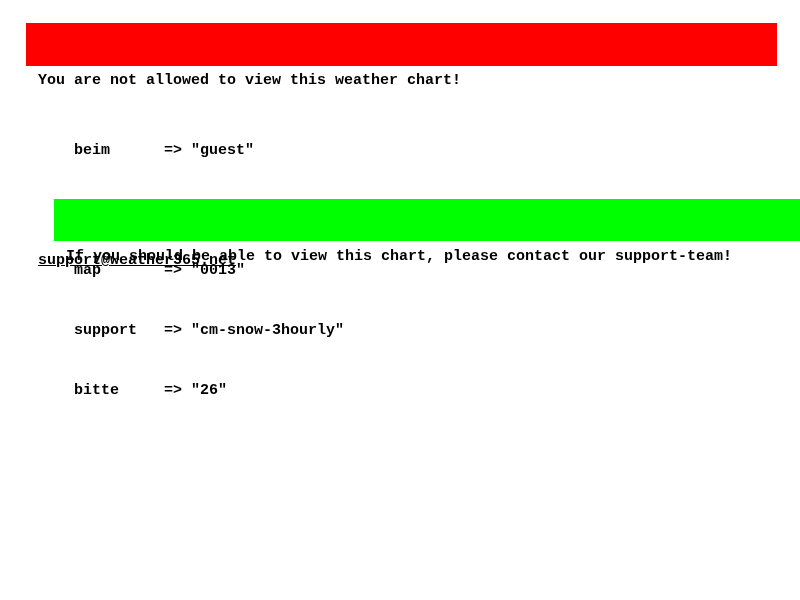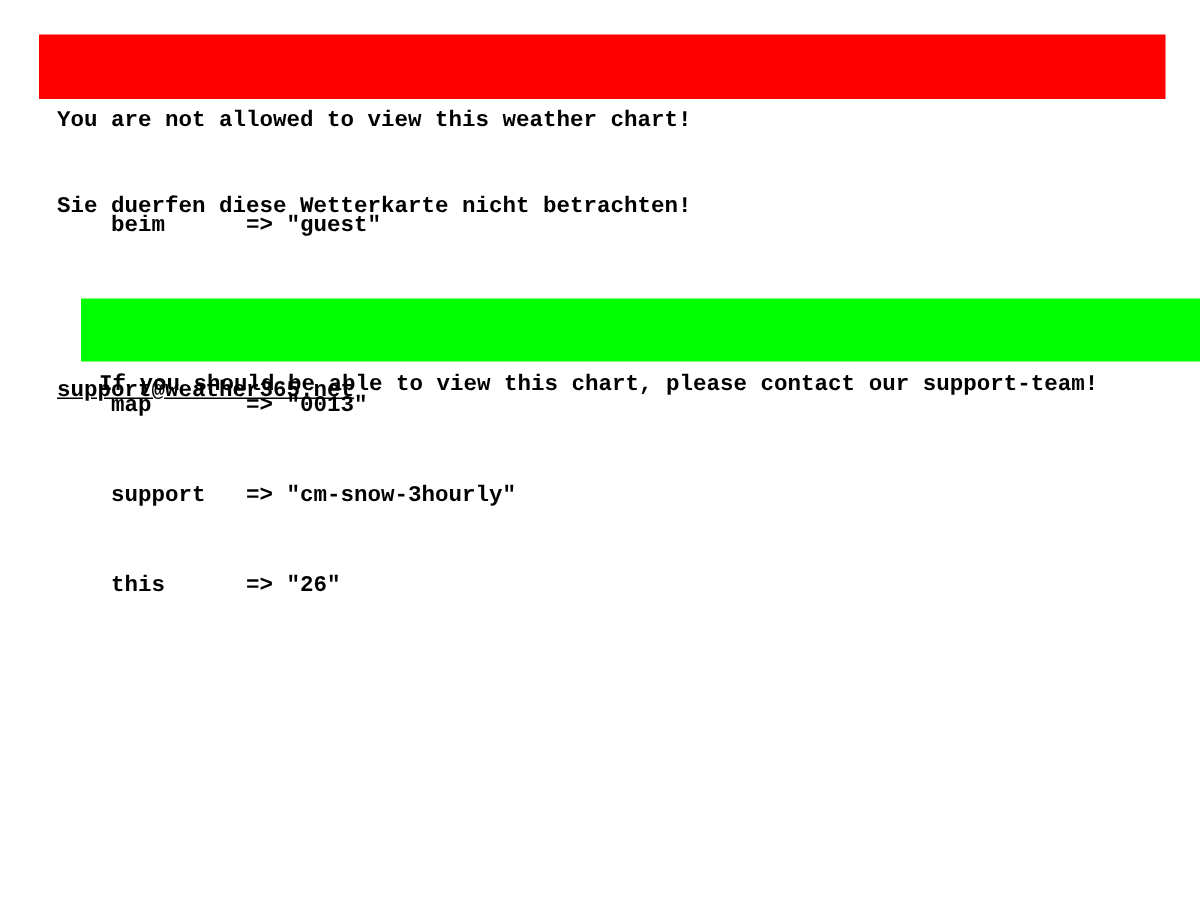--- a/index.html
+++ b/index.html
@@ -62,38 +62,37 @@
     line-height: 20px;
     white-space: pre;
     text-decoration: underline;
   }
 </style>
 </head>
 <body>
 
 <div class="banner banner-denied" style="background-color: rgb(255, 0, 0);">
   <div>You are not allowed to view this weather chart!</div>
-  <div>Sie duerfen diese Wetterkarte nicht betrachten!</div>
 </div>
 
 <div class="kv-list">
   <div class="kv-row">
     <span class="kv-key">beim</span><span class="kv-arrow">=&gt;</span><span class="kv-value">"guest"</span>
   </div>
   <div class="kv-row">
     <span class="kv-key">component</span><span class="kv-arrow">=&gt;</span><span class="kv-value">"Weather Maps"</span>
   </div>
   <div class="kv-row">
     <span class="kv-key">map</span><span class="kv-arrow">=&gt;</span><span class="kv-value">"0013"</span>
   </div>
   <div class="kv-row">
     <span class="kv-key">support</span><span class="kv-arrow">=&gt;</span><span class="kv-value">"cm-snow-3hourly"</span>
   </div>
   <div class="kv-row">
-    <span class="kv-key">this</span><span class="kv-arrow">=&gt;</span><span class="kv-value">"26"</span>
+    <span class="kv-key">bitte</span><span class="kv-arrow">=&gt;</span><span class="kv-value">"26"</span>
   </div>
 </div>
 
 <div class="banner banner-contact" style="background-color: rgb(0, 255, 0); margin-left: 28px;">
   <div>If you should be able to view this chart, please contact our support-team!</div>
 </div>
 
 <div class="footer">
   <span>support@weather365.net</span>
 </div>

